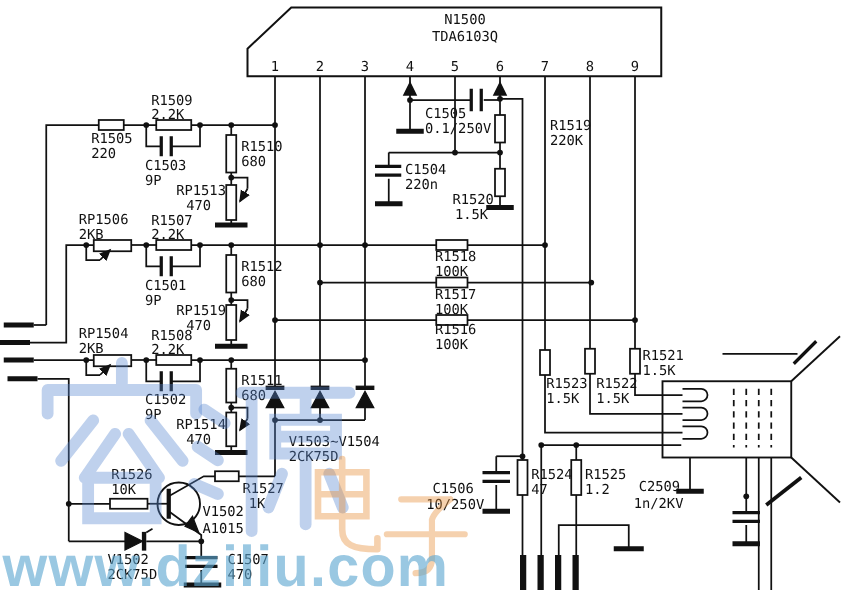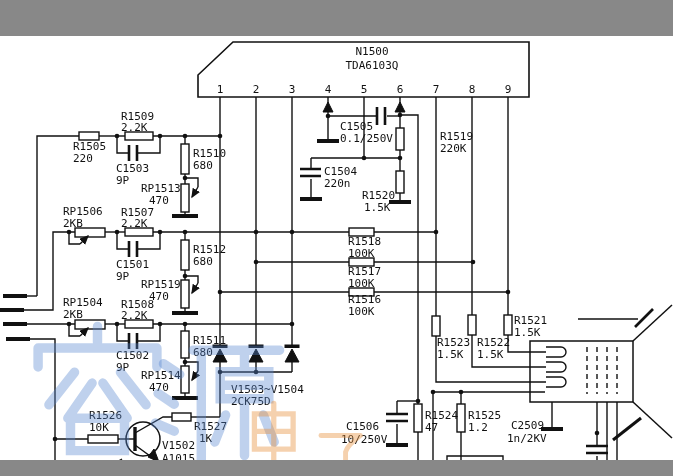--- a/index.html
+++ b/index.html
@@ -1,17 +1,17 @@
 <!DOCTYPE html>
 <html><head>
 <meta charset="utf-8">
 <style>
   html,body{margin:0;padding:0;background:#888;}
-  .stage{position:relative;width:673px;height:424px;background:#ffffff;overflow:hidden;
-         font-family:"DejaVu Sans Mono","Liberation Mono",monospace;margin-top:36px;}
+  .stage{position:relative;width:673px;height:476px;background:#ffffff;overflow:hidden;
+         font-family:"DejaVu Sans Mono","Liberation Mono",monospace;}
   svg{position:absolute;left:0;top:0;}
   #sch text{font-family:"DejaVu Sans Mono","Liberation Mono",monospace;font-size:11px;fill:#111;}
   .wm-url{position:absolute;left:2px;top:426px;font-family:"Liberation Sans",sans-serif;
           font-weight:bold;font-size:46px;letter-spacing:1px;color:rgba(92,166,208,0.62);
           z-index:3;pointer-events:none;white-space:nowrap;}
   .wm-layer{z-index:2;pointer-events:none;}
 </style>
 </head>
 <body>
 

